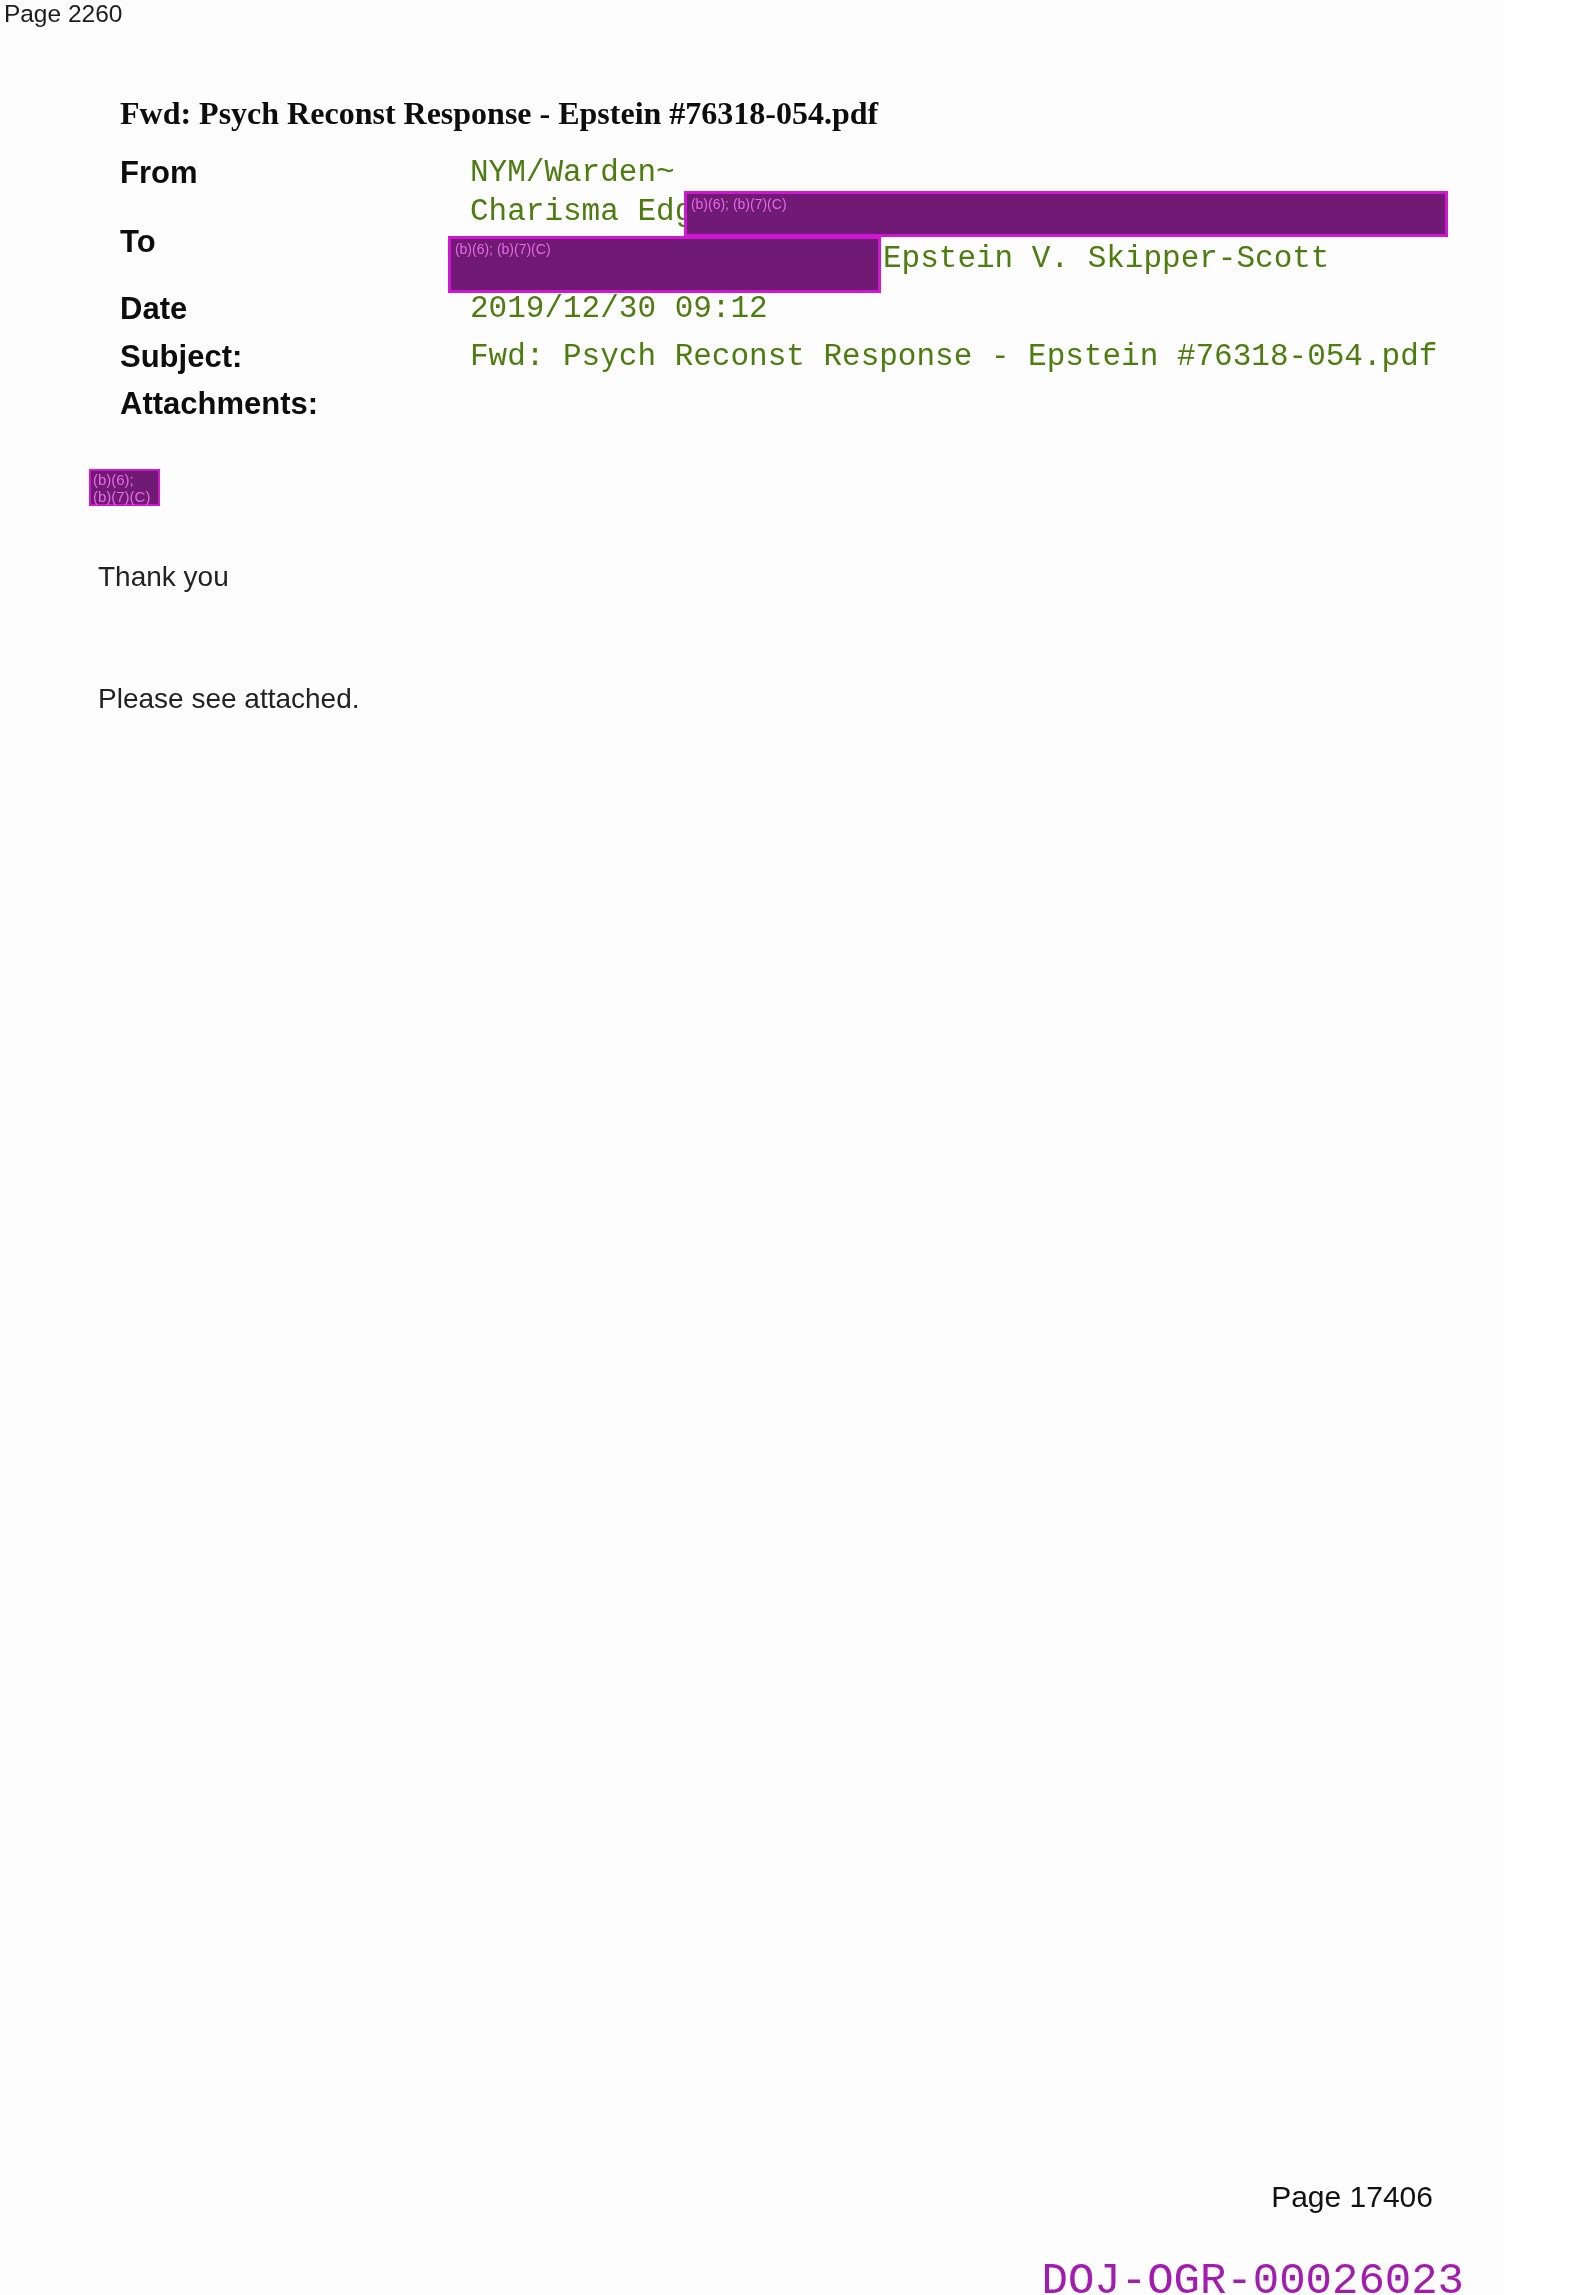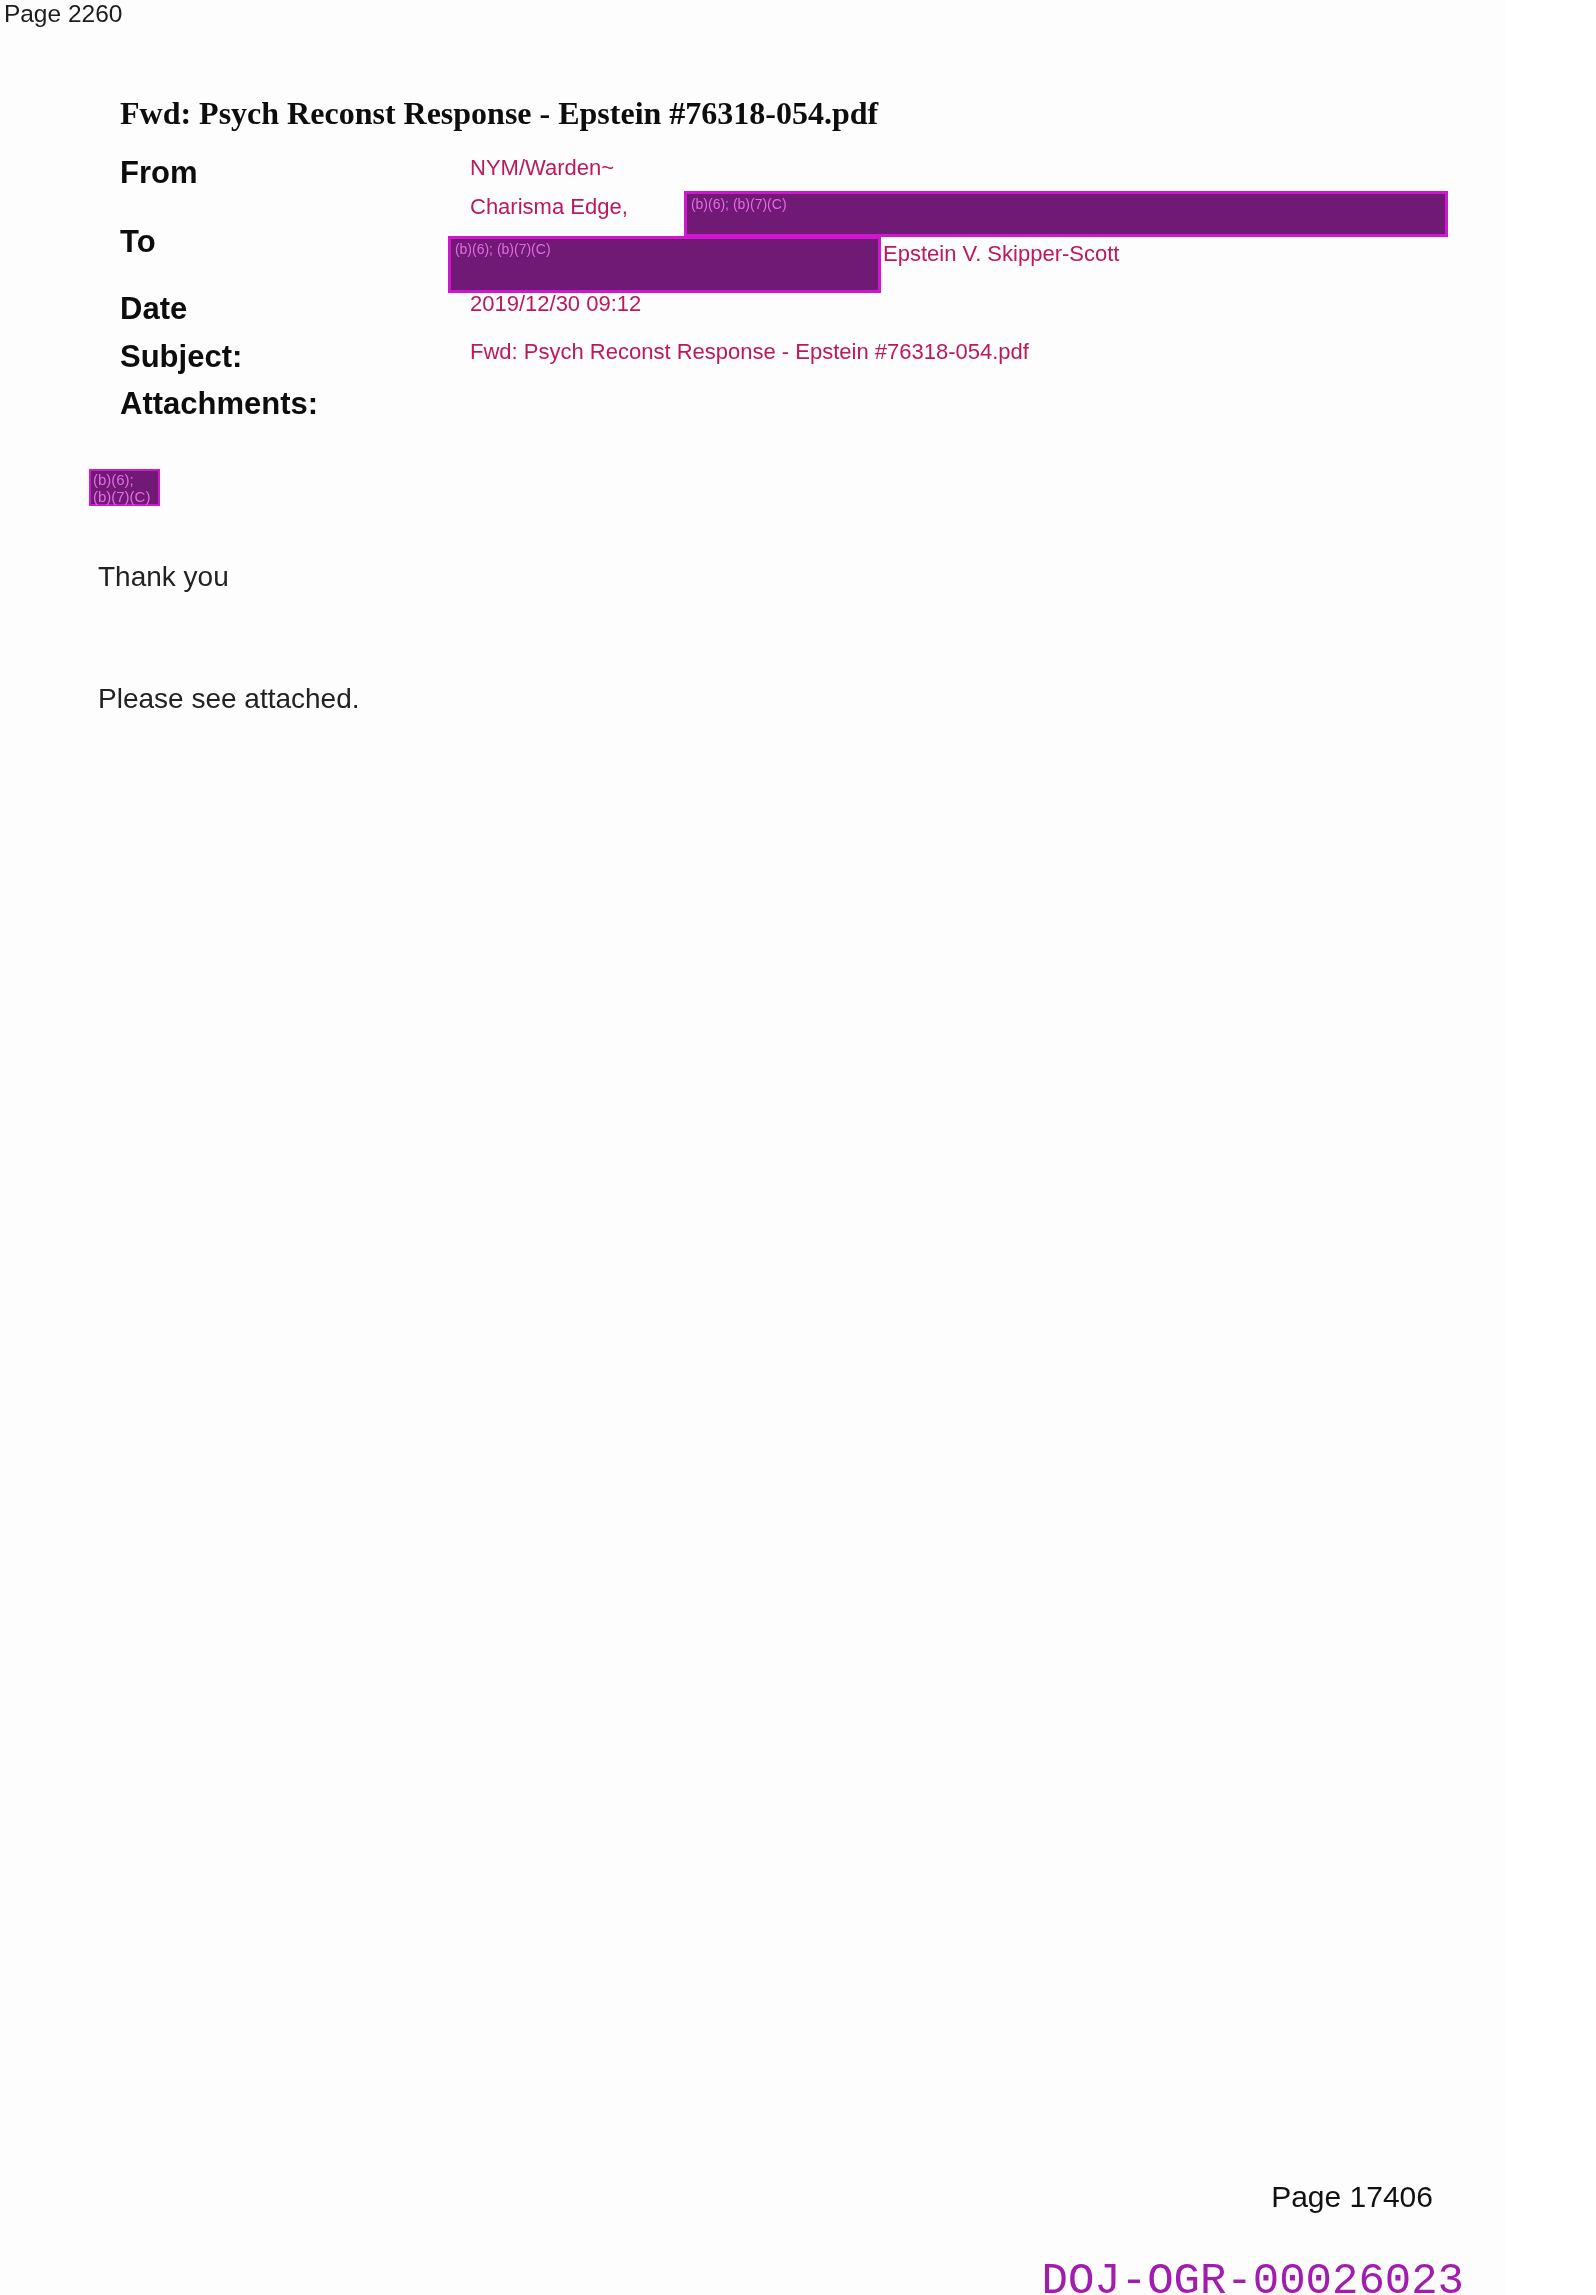--- a/index.html
+++ b/index.html
@@ -32,24 +32,24 @@
     color: #0d0d0d;
   }
   .hdr-label {
     font-family: Liberation Sans, sans-serif;
     font-weight: 700;
     font-size: 31px;
     white-space: nowrap;
     color: #0d0d0d;
   }
   .hdr-value {
-    font-family: Liberation Sans, sans-serif;
-    font-size: 22px;
+    font-family: Liberation Mono, monospace;
+    font-size: 31px;
     white-space: nowrap;
-    color: #be185d;
+    color: #4d7c0f;
   }
   .redaction-box {
     position: absolute;
     background: #701a75;
     border: 3.2px solid var(--redaction-border, #CE17CE);
     box-sizing: border-box;
   }
   .redaction-box.small { border-width: 2.6px; }
   .redaction-label {
     font-family: "Liberation Sans", sans-serif;

